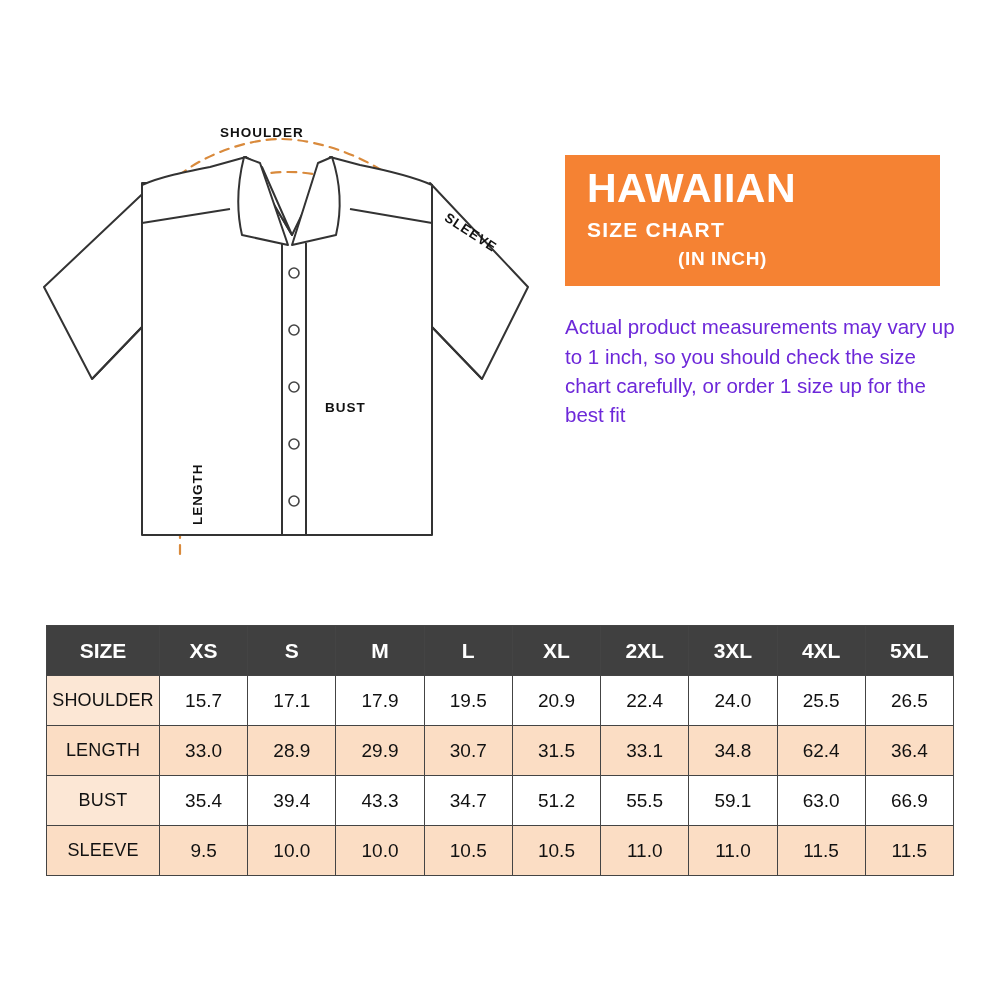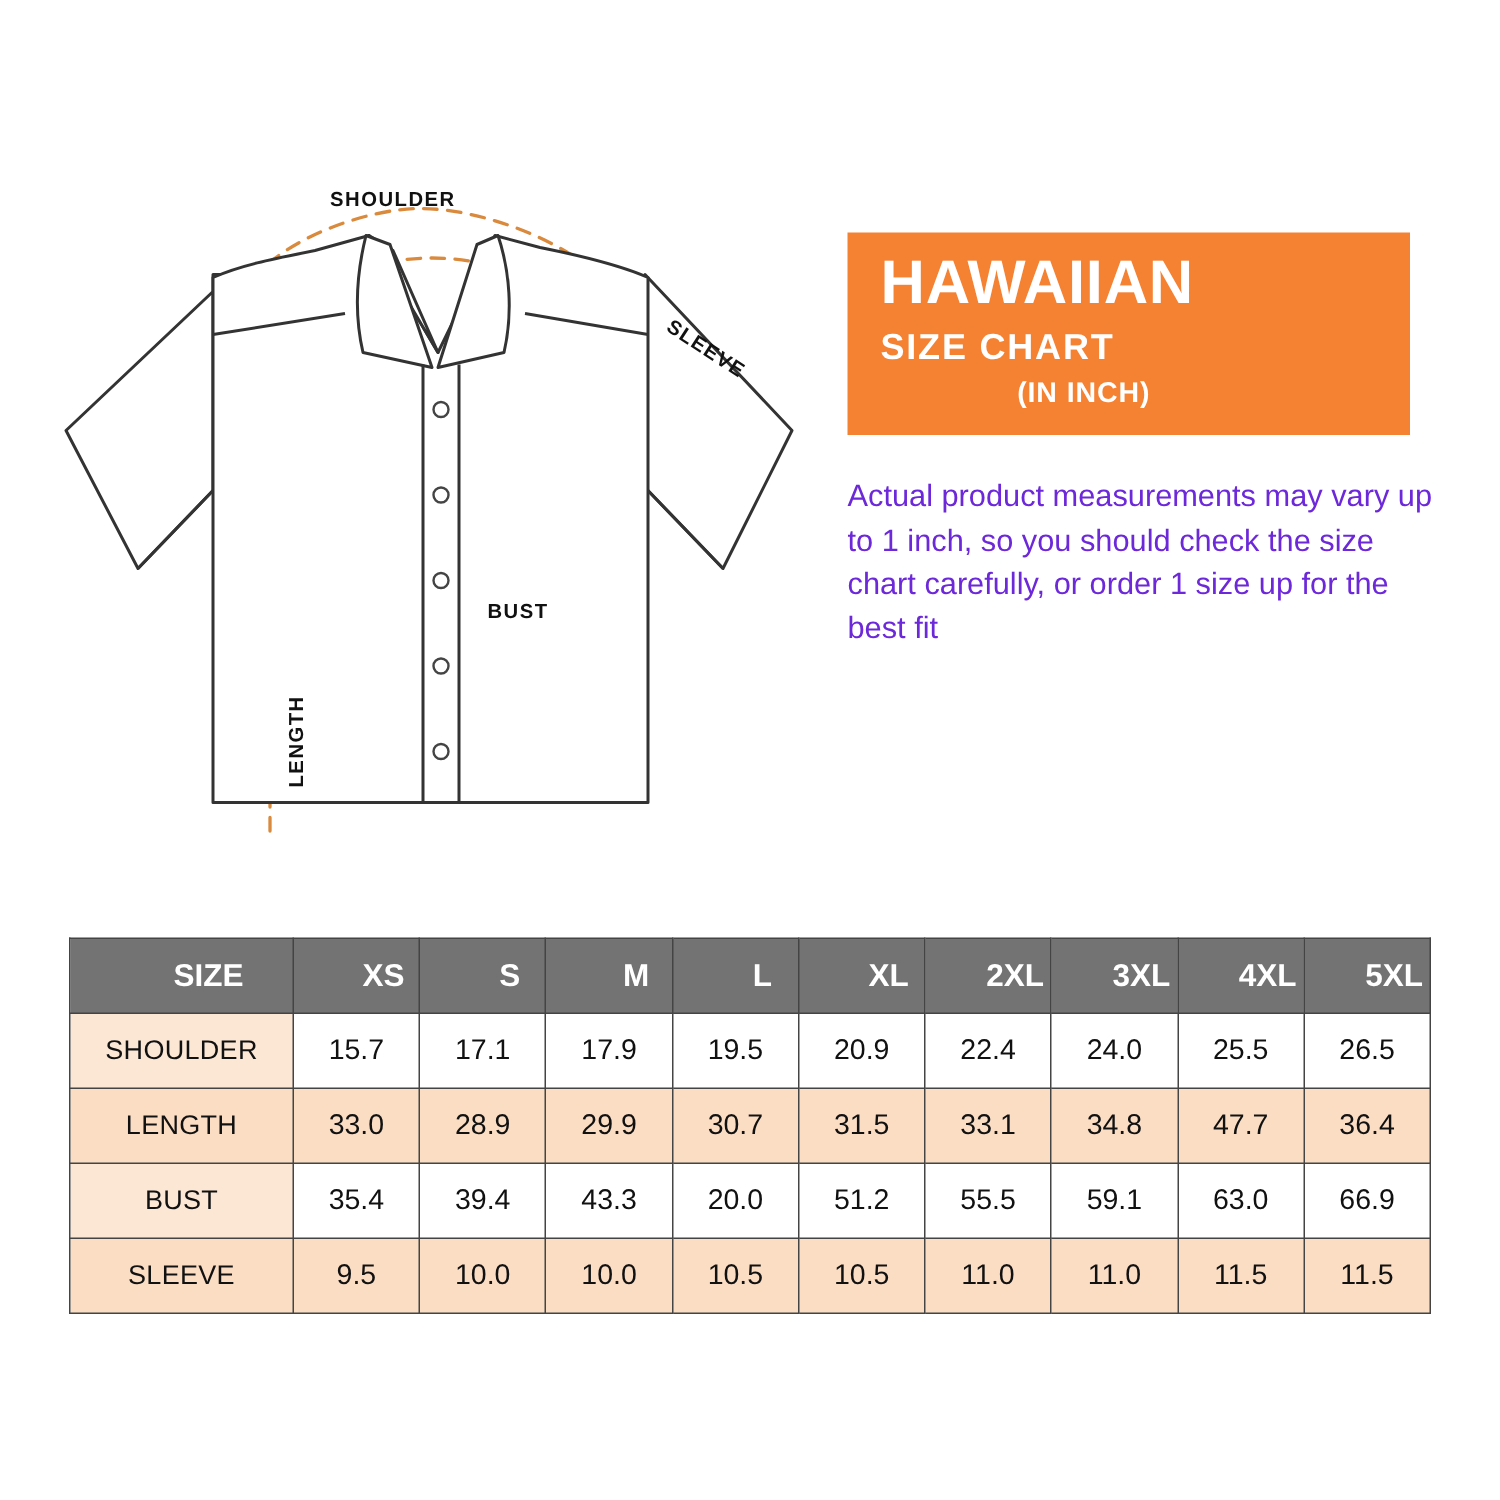--- a/index.html
+++ b/index.html
@@ -51,21 +51,21 @@
   }
   .title-main {
     color: #ffffff;
     font-size: 41px;
     font-weight: bold;
     line-height: 1.06;
     letter-spacing: 0.5px;
   }
   .title-sub {
     color: #ffffff;
-    font-size: 24px;
+    font-size: 21px;
     font-weight: bold;
     letter-spacing: 1.2px;
     margin-top: 8px;
   }
   .title-unit {
     color: #ffffff;
     font-size: 19px;
     font-weight: bold;
     letter-spacing: 0.6px;
     margin-top: 6px;
@@ -95,25 +95,24 @@
   table.size-chart td, table.size-chart th {
     border: 1.5px solid #444444;
     height: 49px;
     text-align: center;
     font-size: 19px;
     font-weight: normal;
     color: #111111;
     padding: 0;
   }
   table.size-chart thead th {
-    background: #737373;
+    background: #404040;
     color: #ffffff;
     font-weight: bold;
     font-size: 21px;
-    padding-left: 36px;
   }
   table.size-chart thead th.first-col {
     font-size: 21px;
   }
   .first-col {
     width: 112px;
   }
   tbody tr.alt td {
     background: #FBDDC4;
   }
@@ -240,29 +239,29 @@
         </tr>
         <tr class="alt">
           <td class="first-col label-cell">LENGTH</td>
           <td>33.0</td>
           <td>28.9</td>
           <td>29.9</td>
           <td>30.7</td>
           <td>31.5</td>
           <td>33.1</td>
           <td>34.8</td>
-          <td>47.7</td>
+          <td>62.4</td>
           <td>36.4</td>
         </tr>
         <tr>
           <td class="first-col label-cell">BUST</td>
           <td>35.4</td>
           <td>39.4</td>
           <td>43.3</td>
-          <td>20.0</td>
+          <td>34.7</td>
           <td>51.2</td>
           <td>55.5</td>
           <td>59.1</td>
           <td>63.0</td>
           <td>66.9</td>
         </tr>
         <tr class="alt">
           <td class="first-col label-cell">SLEEVE</td>
           <td>9.5</td>
           <td>10.0</td>

